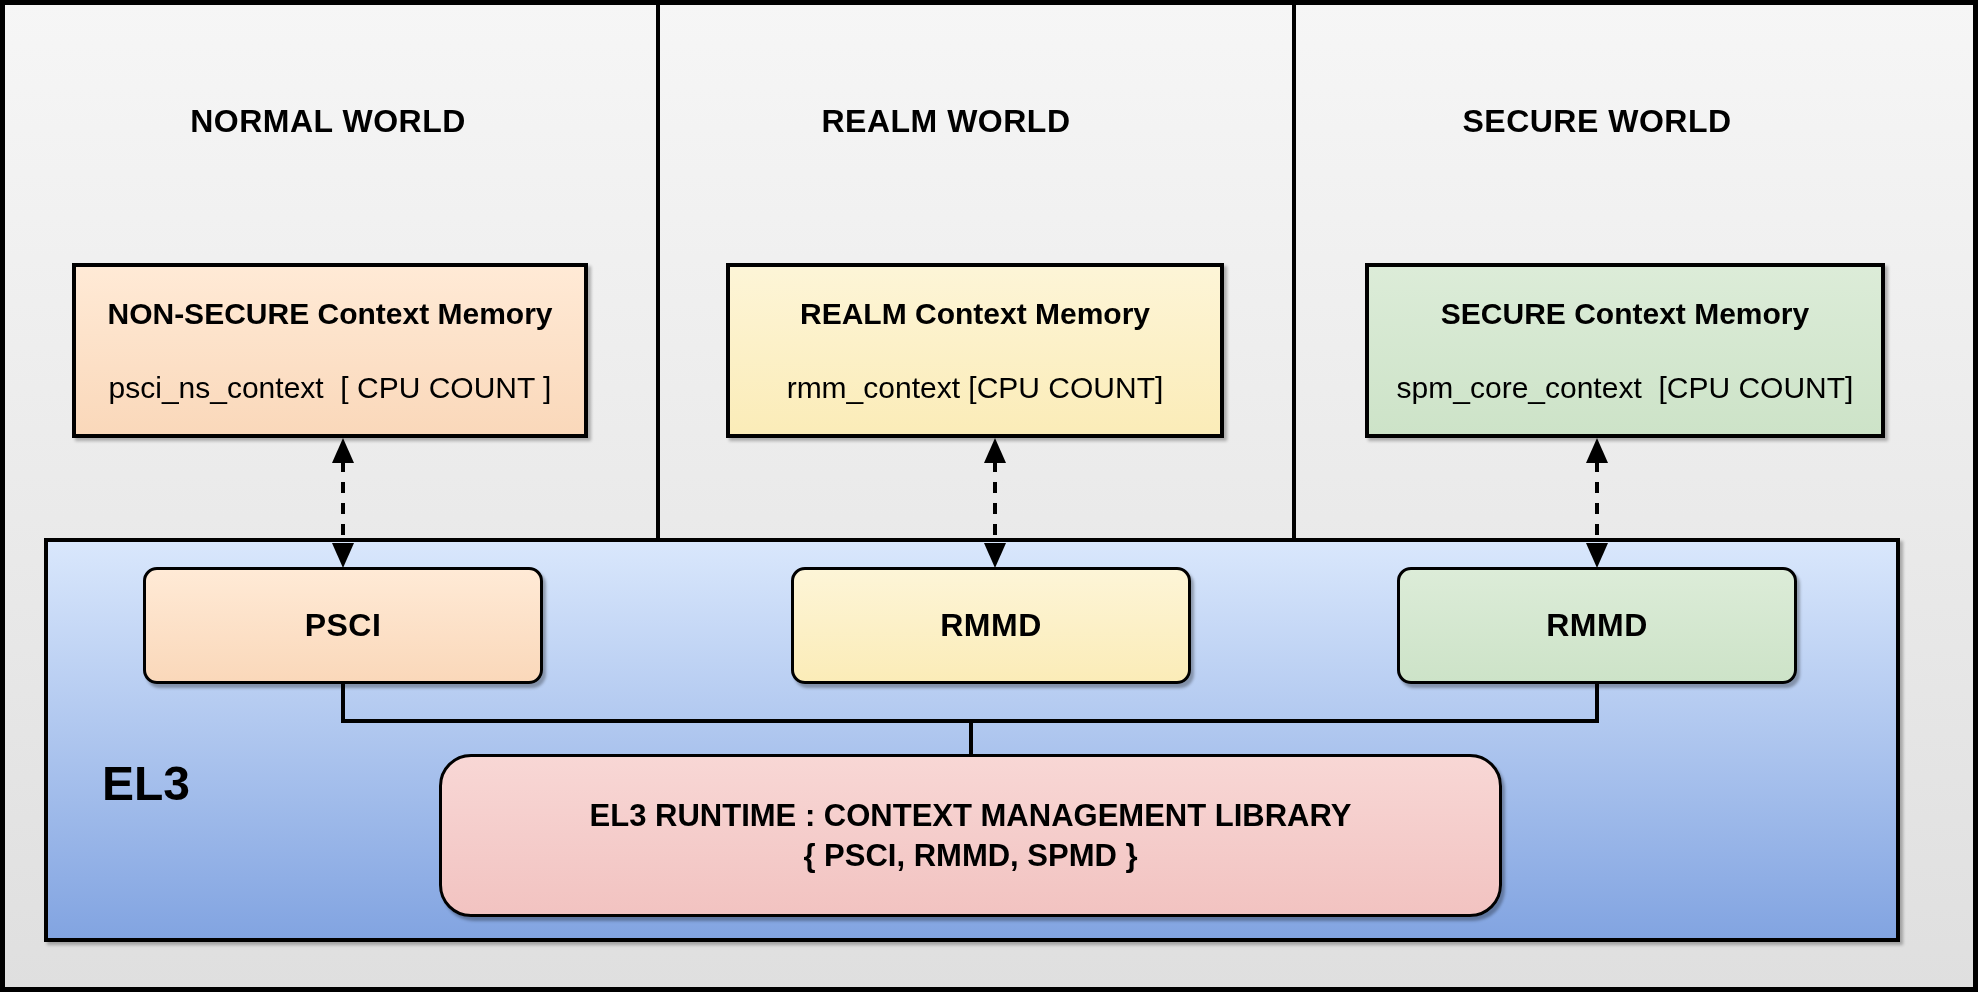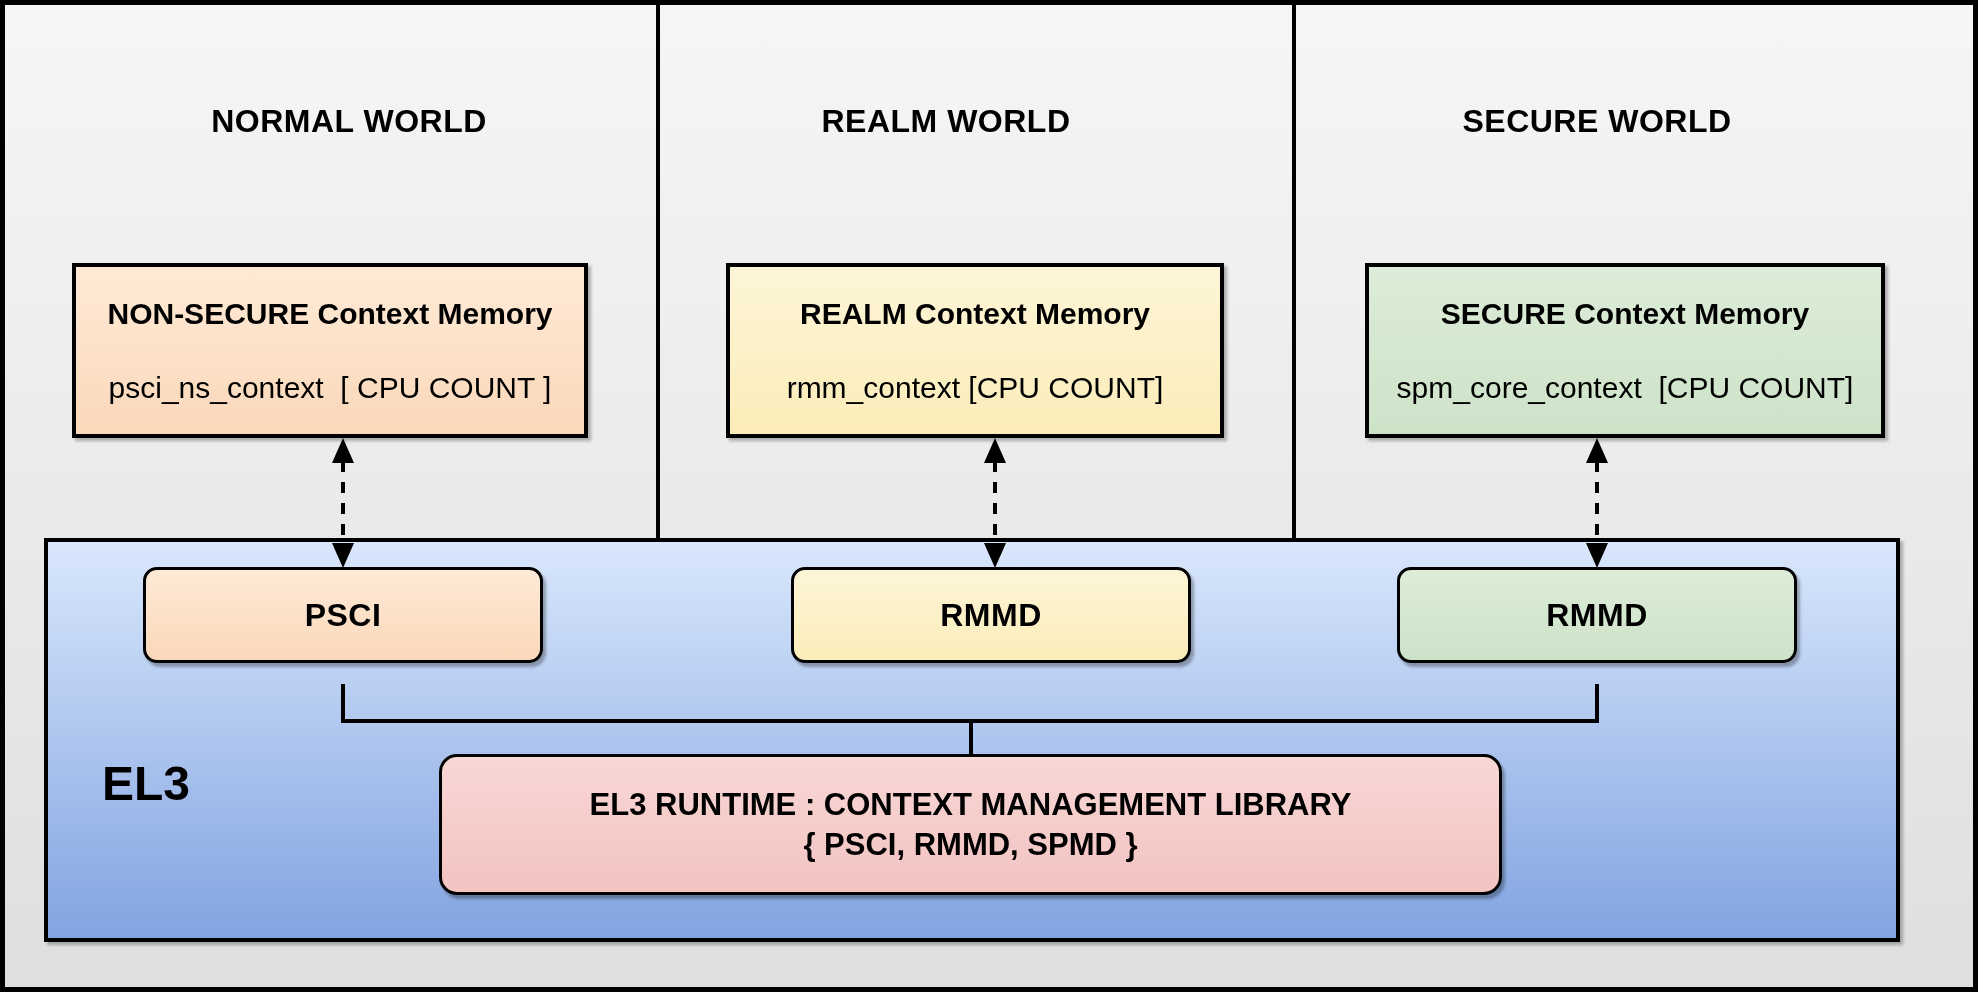--- a/index.html
+++ b/index.html
@@ -39,50 +39,50 @@
     border:4px solid #000; box-sizing:border-box; z-index:1;
     box-shadow:3px 3px 3px rgba(0,0,0,0.28);
   }
   .el3-label {
     position:absolute; left:90px; top:760px;
     font-size:48px; font-weight:bold; line-height:48px;
     z-index:3;
     margin-left:12px;
   }
   .module {
-    position:absolute; top:567px; width:400px; height:96px;
+    position:absolute; top:567px; width:400px; height:117px;
     border:3px solid #000; border-radius:14px; box-sizing:border-box;
     display:flex; align-items:center; justify-content:center;
     font-size:32px; font-weight:bold; letter-spacing:0.5px;
     z-index:3; box-shadow:3px 4px 3px rgba(0,0,0,0.3);
   }
   .runtime-box {
-    position:absolute; left:439px; top:754px; width:1063px; height:141px;
-    border:3px solid #000; border-radius:18px; box-sizing:border-box;
+    position:absolute; left:439px; top:754px; width:1063px; height:163px;
+    border:3px solid #000; border-radius:32px; box-sizing:border-box;
     display:flex; flex-direction:column; align-items:center; justify-content:center;
     row-gap:9px; z-index:3; box-shadow:3px 4px 3px rgba(0,0,0,0.3);
   }
   .runtime-line { font-size:31px; font-weight:bold; line-height:31px; white-space:pre; }
   .overlay {
     position:absolute; left:0; top:0; width:1978px; height:992px;
     z-index:6; pointer-events:none;
   }
   .overlay line, .overlay polyline { stroke:#000; stroke-width:4; fill:none; }
   .overlay .dash { stroke-dasharray:11,10; }
   .overlay polygon { fill:#000; stroke:none; }
 </style>
 </head>
 <body>
 
 <div class="canvas" style="background: linear-gradient(rgb(246, 246, 246), rgb(223, 223, 223));">
 
   <div class="divider" style="left:656px;"></div>
   <div class="divider" style="left:1292px;"></div>
 
-  <div class="world-title" style="left:349px;text-align:right;">NORMAL WORLD</div>
+  <div class="world-title" style="left:328px;text-align:right;">NORMAL WORLD</div>
   <div class="world-title" style="left:946px;">REALM WORLD</div>
   <div class="world-title" style="left:1597px;text-align:right;">SECURE WORLD</div>
 
   <div class="ctx-box" style="left: 72px; width: 516px; background: linear-gradient(rgb(255, 234, 214), rgb(250, 216, 186));">
     <div class="ctx-title">NON-SECURE Context Memory</div>
     <div class="ctx-var">psci_ns_context  [ CPU COUNT ]</div>
   </div>
   <div class="ctx-box" style="left: 726px; width: 498px; background: linear-gradient(rgb(253, 245, 215), rgb(251, 236, 184));">
     <div class="ctx-title">REALM Context Memory</div>
     <div class="ctx-var">rmm_context [CPU COUNT]</div>

